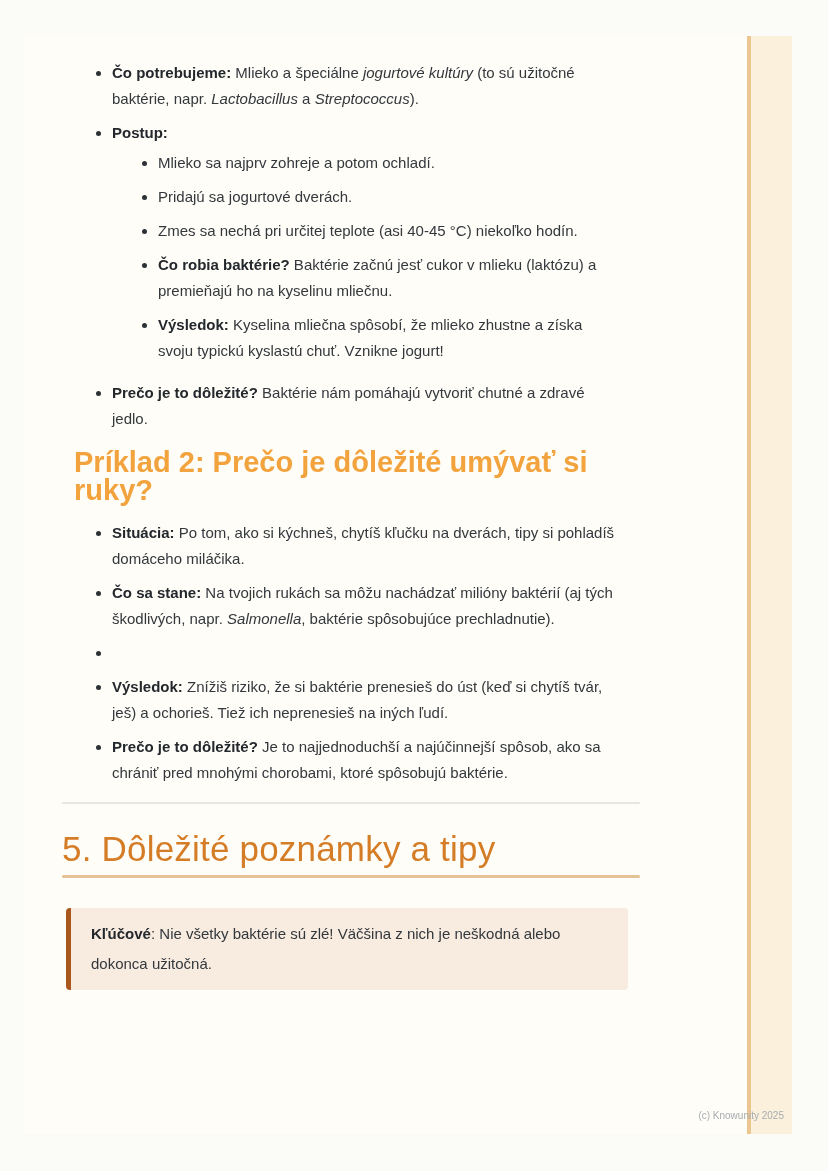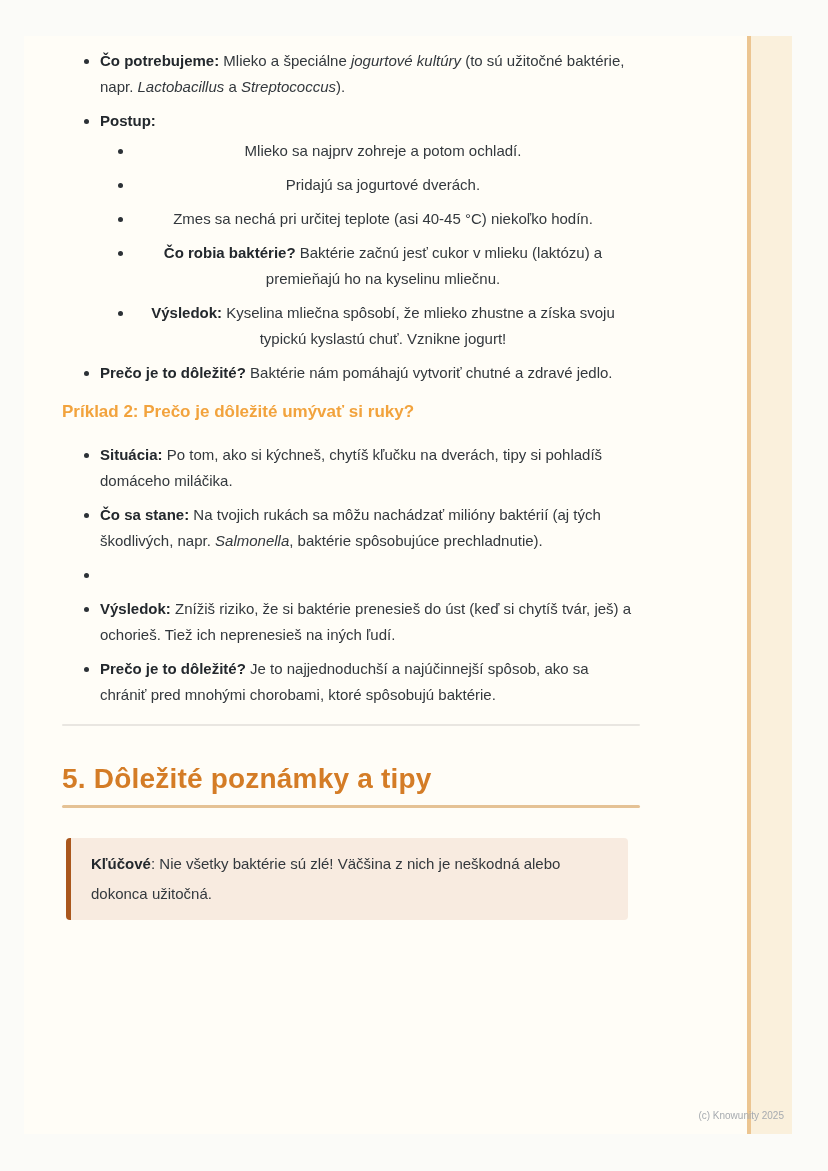--- a/index.html
+++ b/index.html
@@ -21,35 +21,35 @@
     background:var(--stripe_fill, #faf0dc);
     border-left:4px solid var(--stripe_line, #ecc591);
     box-sizing:border-box;
   }
   .content {
     position:absolute; left:38px; top:8px;
     width:578px;
     color:var(--body_text, #33383d);
     font-size:15px; line-height:26px;
   }
-  ul { margin:4px; padding-left:34px; list-style:disc; }
+  ul { margin:16px; padding-left:34px; list-style:disc; }
   li { margin-bottom:8px; }
   li::marker { color:#2c3136; }
-  ul ul { margin-top:4px; padding-left:30px;text-align:center; }
+  ul ul { margin-top:4px; padding-left:30px; }
   .seg-b { font-weight:bold; color:#23282d; }
   .seg-i { font-style:italic; }
   .h2-example {
     color:var(--h2_color, #f2a33d);
-    font-size:17px; line-height:28px; font-weight:bold;
-    margin:12px 0 16px 0;
+    font-size:29px; line-height:28px; font-weight:bold;
+    margin:12px 0 16px 12px;
   }
   .h1-notes {
     color:var(--h1_color, #d47c26);
-    font-size:28px; line-height:33px; font-weight:bold;
-    margin:36px 0 0 0; letter-spacing:0.2px;
+    font-size:35px; line-height:33px; font-weight:normal;
+    margin:28px 0 0 0; letter-spacing:0.2px;
   }
   .h1-underline {
     margin-top:10px; height:3px; width:100%;
     background:var(--h1_underline, #e5c295);
     border-radius:2px;
   }
   .divider {
     margin-top:16px; height:2px; width:100%;
     background:var(--divider, #e9e6e1);
     border-radius:1px;

